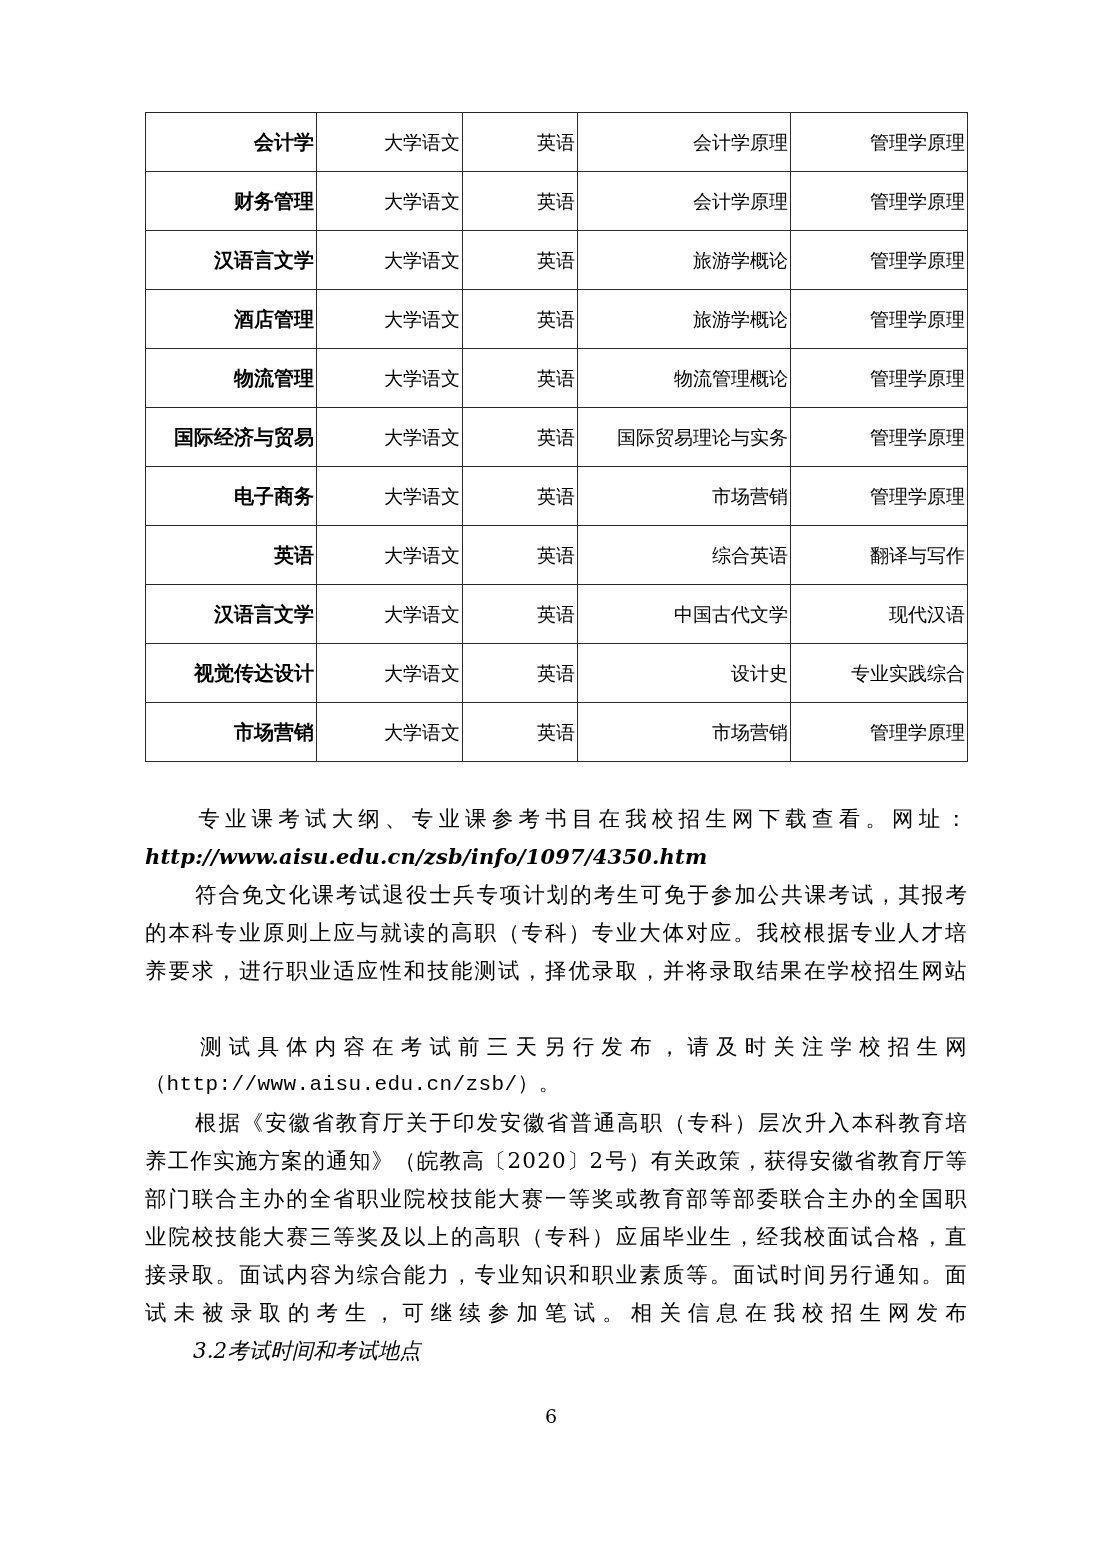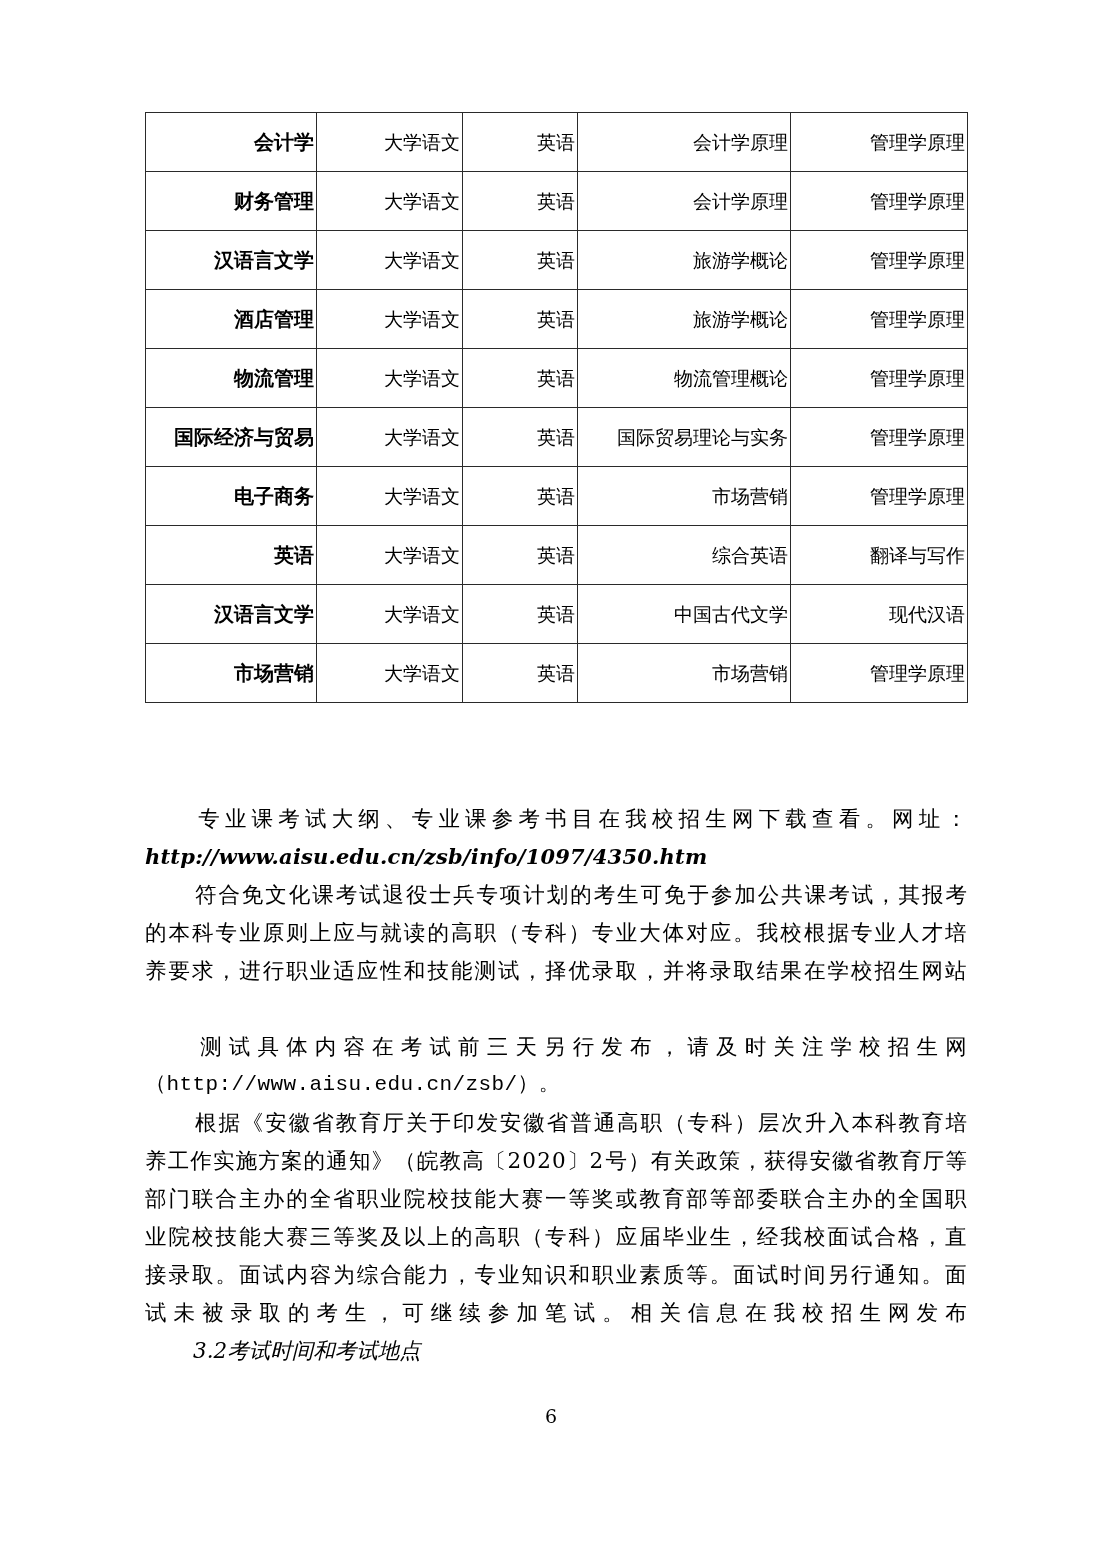--- a/index.html
+++ b/index.html
@@ -170,20 +170,27 @@
         <td>英语</td>
         <td>综合英语</td>
         <td>翻译与写作</td>
       </tr>
       <tr>
         <td class="major">汉语言文学</td>
         <td>大学语文</td>
         <td>英语</td>
         <td>中国古代文学</td>
         <td>现代汉语</td>
+      </tr>
+      <tr>
+        <td class="major">视觉传达设计</td>
+        <td>大学语文</td>
+        <td>英语</td>
+        <td>设计史</td>
+        <td>专业实践综合</td>
       </tr>
       <tr>
         <td class="major">市场营销</td>
         <td>大学语文</td>
         <td>英语</td>
         <td>市场营销</td>
         <td>管理学原理</td>
       </tr>
     </tbody>
 </table>

